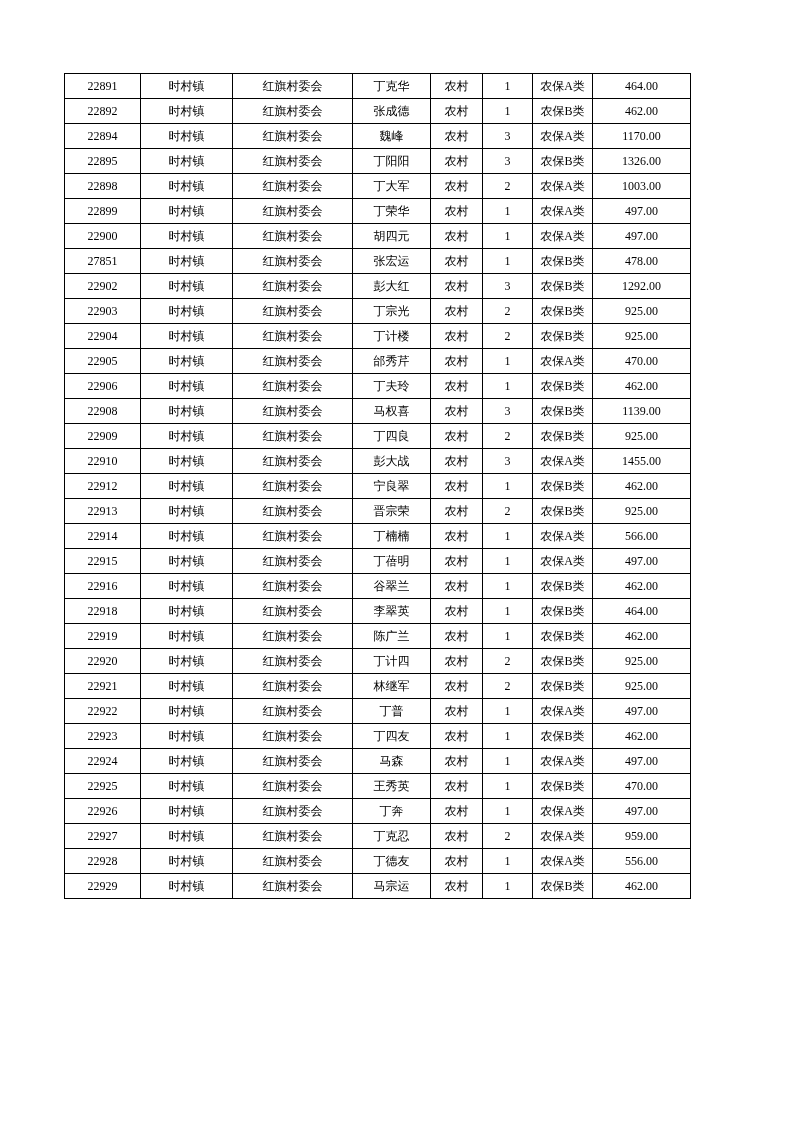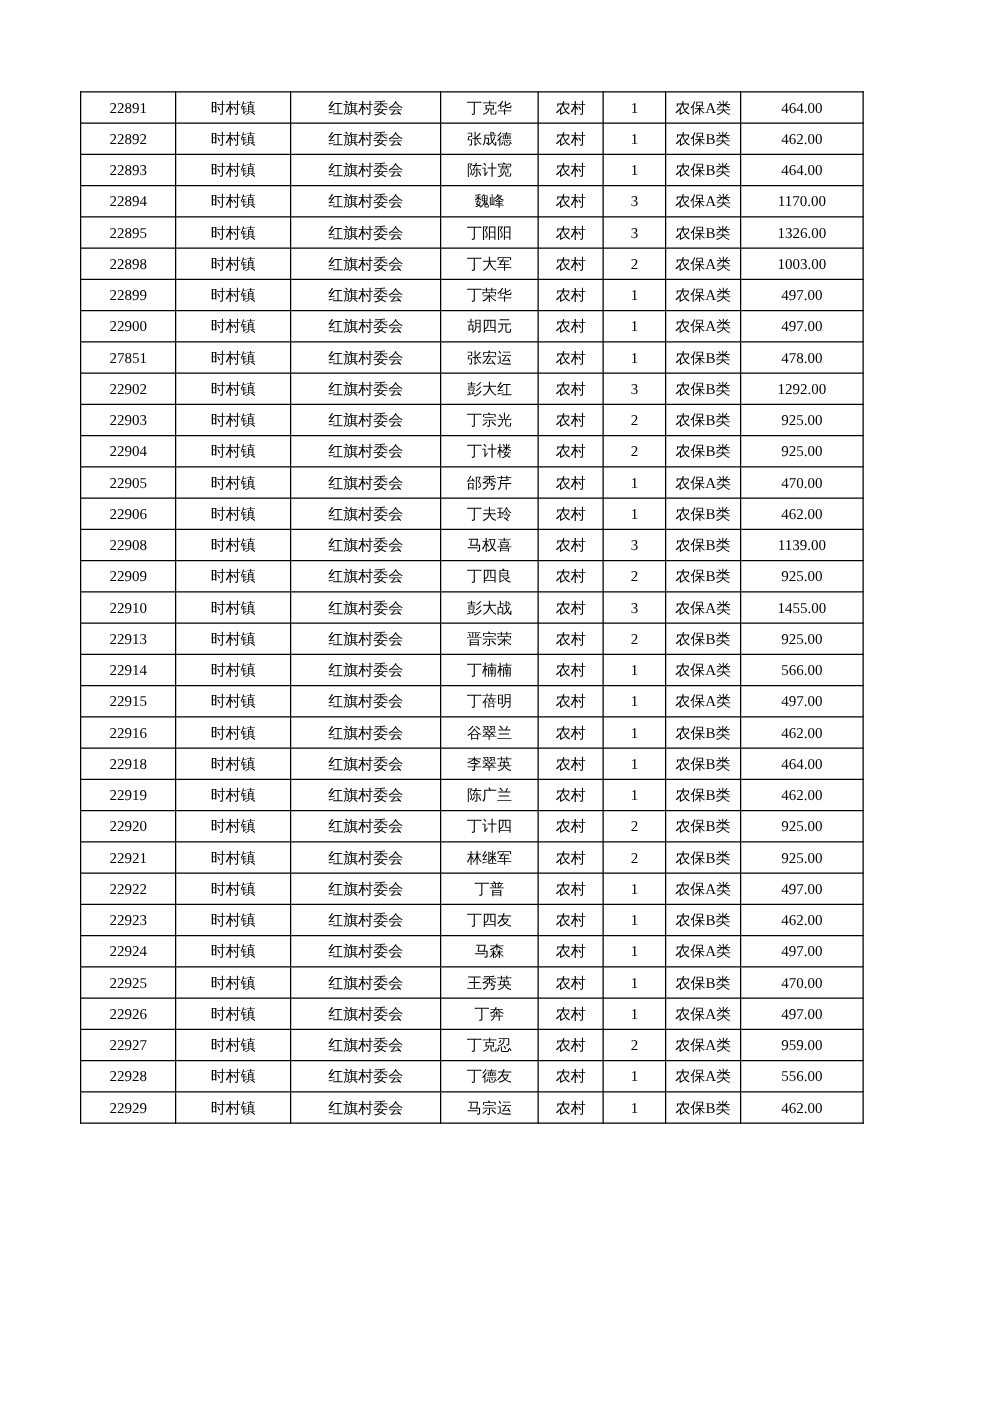--- a/index.html
+++ b/index.html
@@ -77,30 +77,20 @@
           <td>22892</td>
           <td>时村镇</td>
           <td>红旗村委会</td>
           <td>张成德</td>
           <td>农村</td>
           <td>1</td>
           <td>农保B类</td>
           <td>462.00</td>
         </tr>
         <tr>
-          <td>22893</td>
-          <td>时村镇</td>
-          <td>红旗村委会</td>
-          <td>陈计宽</td>
-          <td>农村</td>
-          <td>1</td>
-          <td>农保B类</td>
-          <td>464.00</td>
-        </tr>
-        <tr>
           <td>22894</td>
           <td>时村镇</td>
           <td>红旗村委会</td>
           <td>魏峰</td>
           <td>农村</td>
           <td>3</td>
           <td>农保A类</td>
           <td>1170.00</td>
         </tr>
         <tr>
@@ -225,20 +215,30 @@
         </tr>
         <tr>
           <td>22910</td>
           <td>时村镇</td>
           <td>红旗村委会</td>
           <td>彭大战</td>
           <td>农村</td>
           <td>3</td>
           <td>农保A类</td>
           <td>1455.00</td>
+        </tr>
+        <tr>
+          <td>22912</td>
+          <td>时村镇</td>
+          <td>红旗村委会</td>
+          <td>宁良翠</td>
+          <td>农村</td>
+          <td>1</td>
+          <td>农保B类</td>
+          <td>462.00</td>
         </tr>
         <tr>
           <td>22913</td>
           <td>时村镇</td>
           <td>红旗村委会</td>
           <td>晋宗荣</td>
           <td>农村</td>
           <td>2</td>
           <td>农保B类</td>
           <td>925.00</td>

